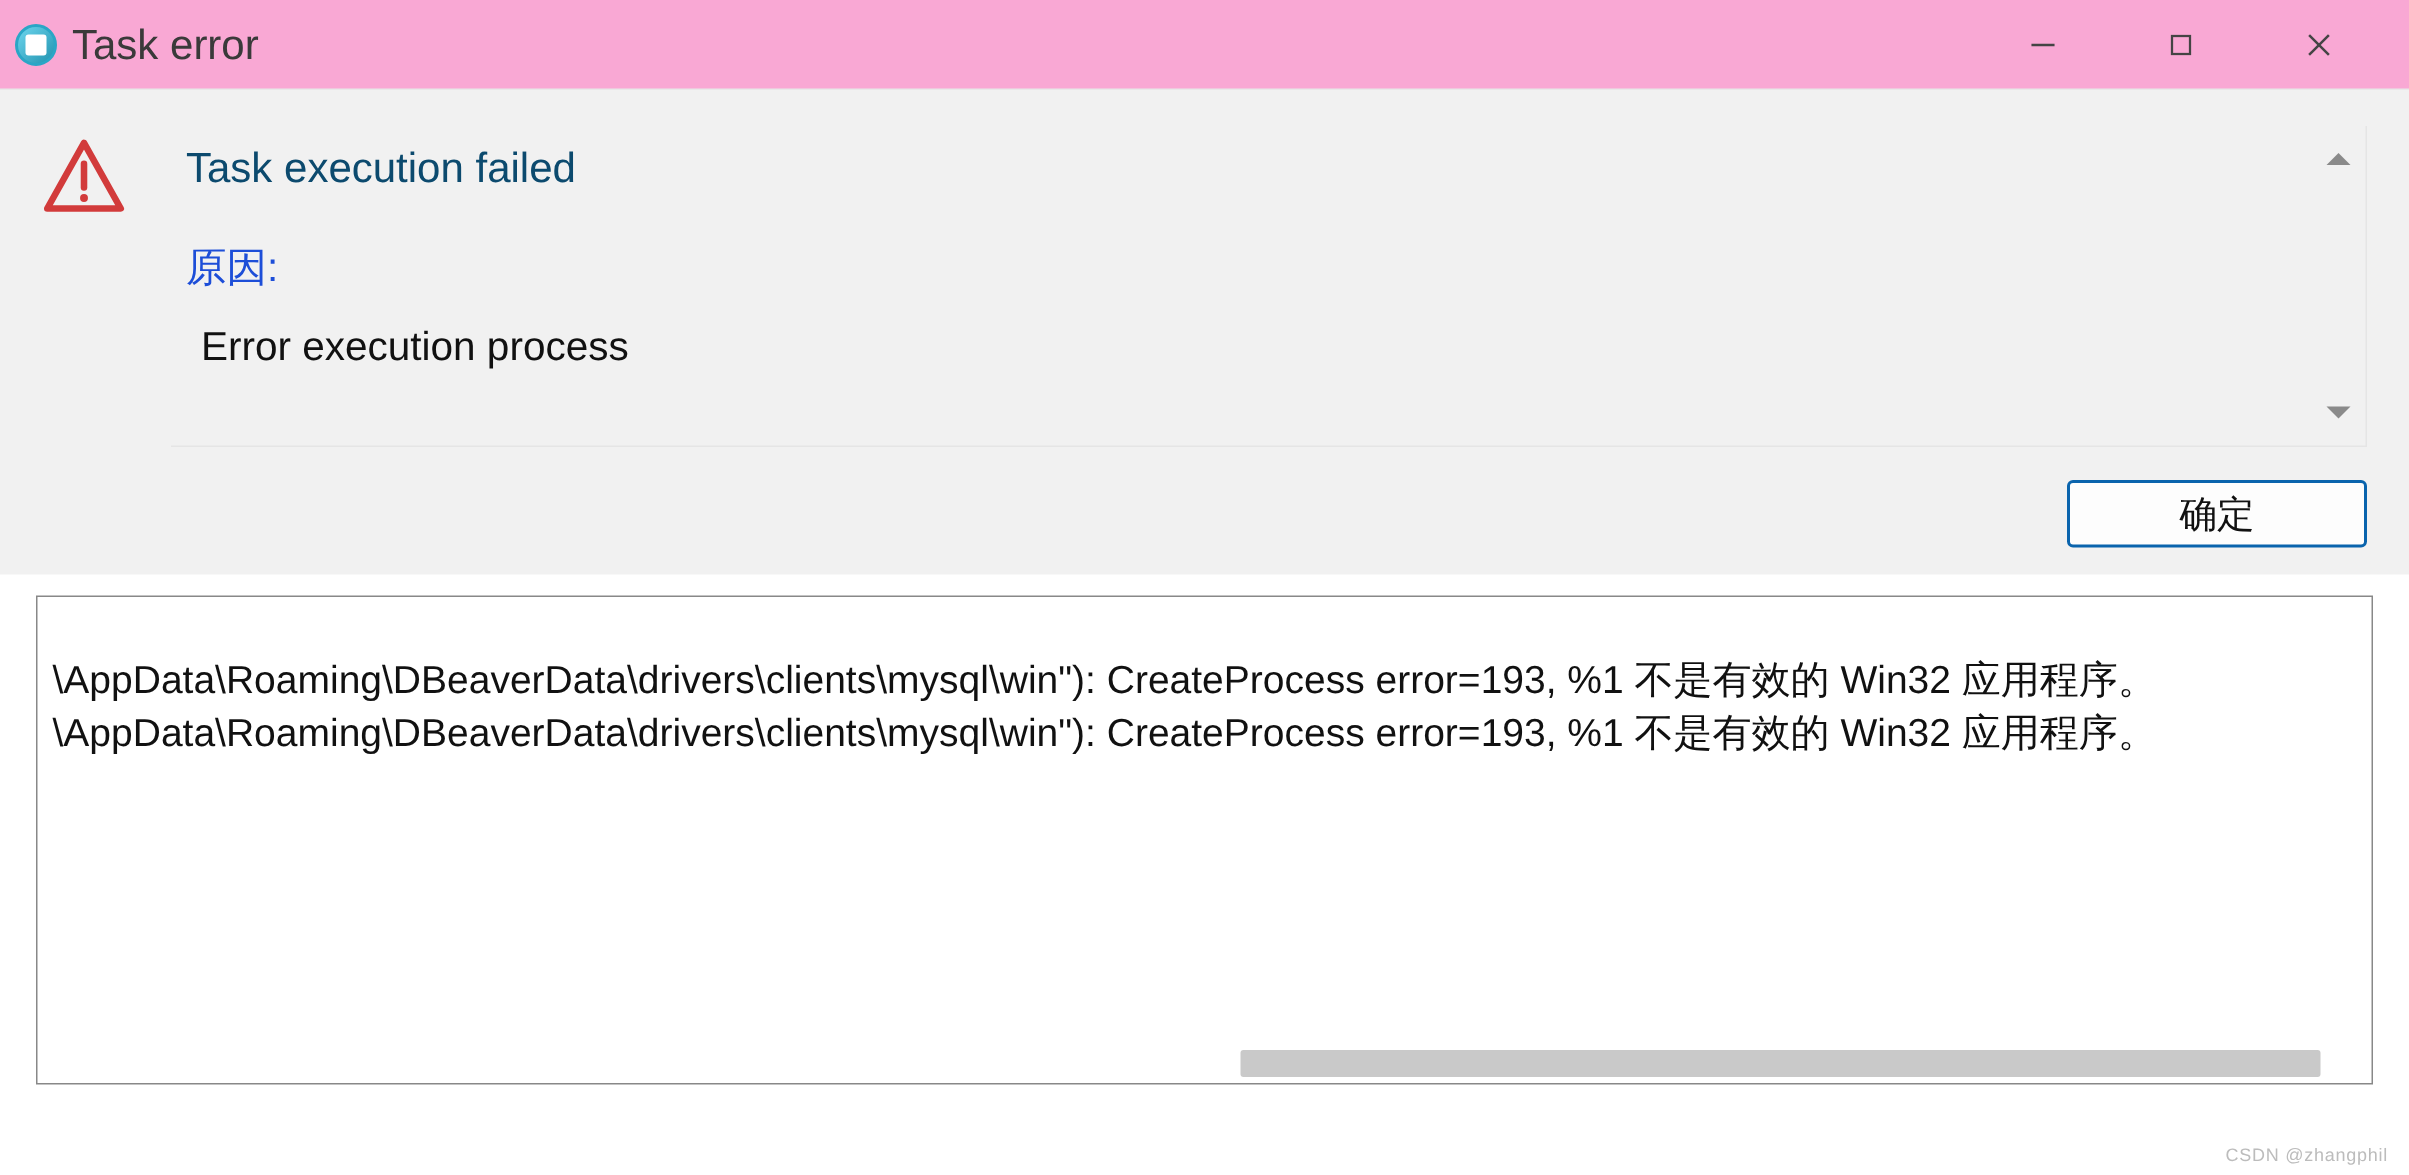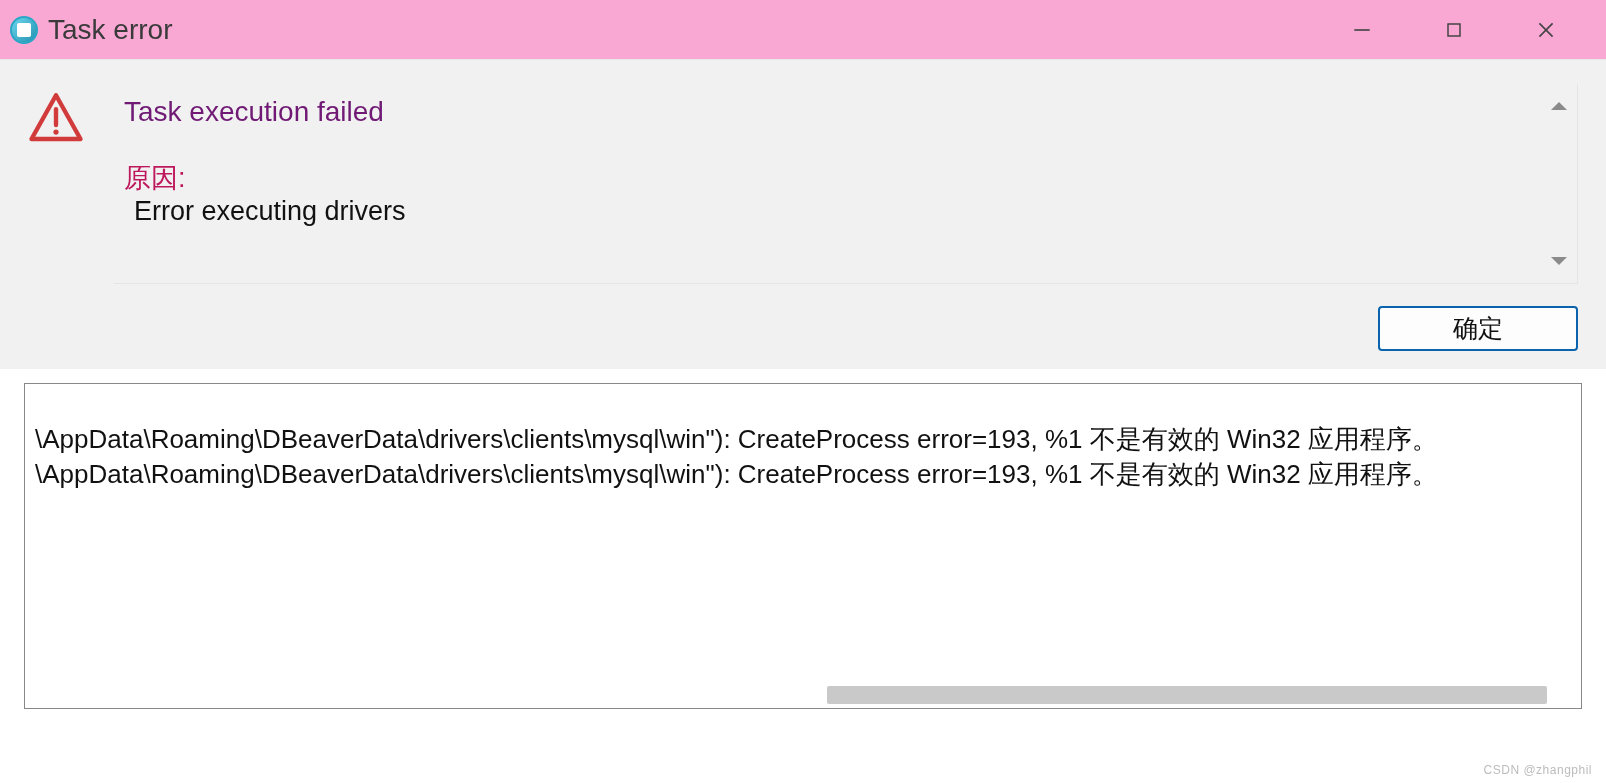--- a/index.html
+++ b/index.html
@@ -72,27 +72,27 @@
       background: #f1f1f1;
       border: 1px solid #e5e5e5;
       border-left: none;
       border-top: none;
       padding: 12px 20px 50px 10px;
       position: relative;
       min-height: 200px;
     }
     .msg-heading {
       font-size: 28px;
-      color: #701a75;
+      color: #0c4a6e;
       margin-bottom: 32px;
     }
     .msg-reason-label {
       font-size: 27px;
-      color: #be185d;
-      margin-bottom: 0;
+      color: #1d4ed8;
+      margin-bottom: 20px;
     }
     .msg-reason-text {
       font-size: 27px;
       color: #111;
       padding-left: 10px;
     }
     .scroll-arrow {
       position: absolute;
       right: 10px;
       width: 0; height: 0;
@@ -195,21 +195,21 @@
   <div class="warn-icon">
     <svg viewBox="0 0 64 64">
       <path d="M32 6 L60 56 L4 56 Z" fill="none" stroke="#d23b3b" stroke-width="5" stroke-linejoin="round"></path>
       <line x1="32" y1="22" x2="32" y2="40" stroke="#d23b3b" stroke-width="5" stroke-linecap="round"></line>
       <circle cx="32" cy="48" r="3" fill="#d23b3b"></circle>
     </svg>
   </div>
   <div class="msg-box">
     <div class="msg-heading">Task execution failed</div>
     <div class="msg-reason-label">原因:</div>
-    <div class="msg-reason-text">Error executing drivers</div>
+    <div class="msg-reason-text">Error execution process</div>
     <div class="scroll-arrow up"></div>
     <div class="scroll-arrow down"></div>
   </div>
 </div>
 
 <div class="button-row">
   <button class="dlg-button primary">确定</button>
 </div>
 
 <div class="details-box">

